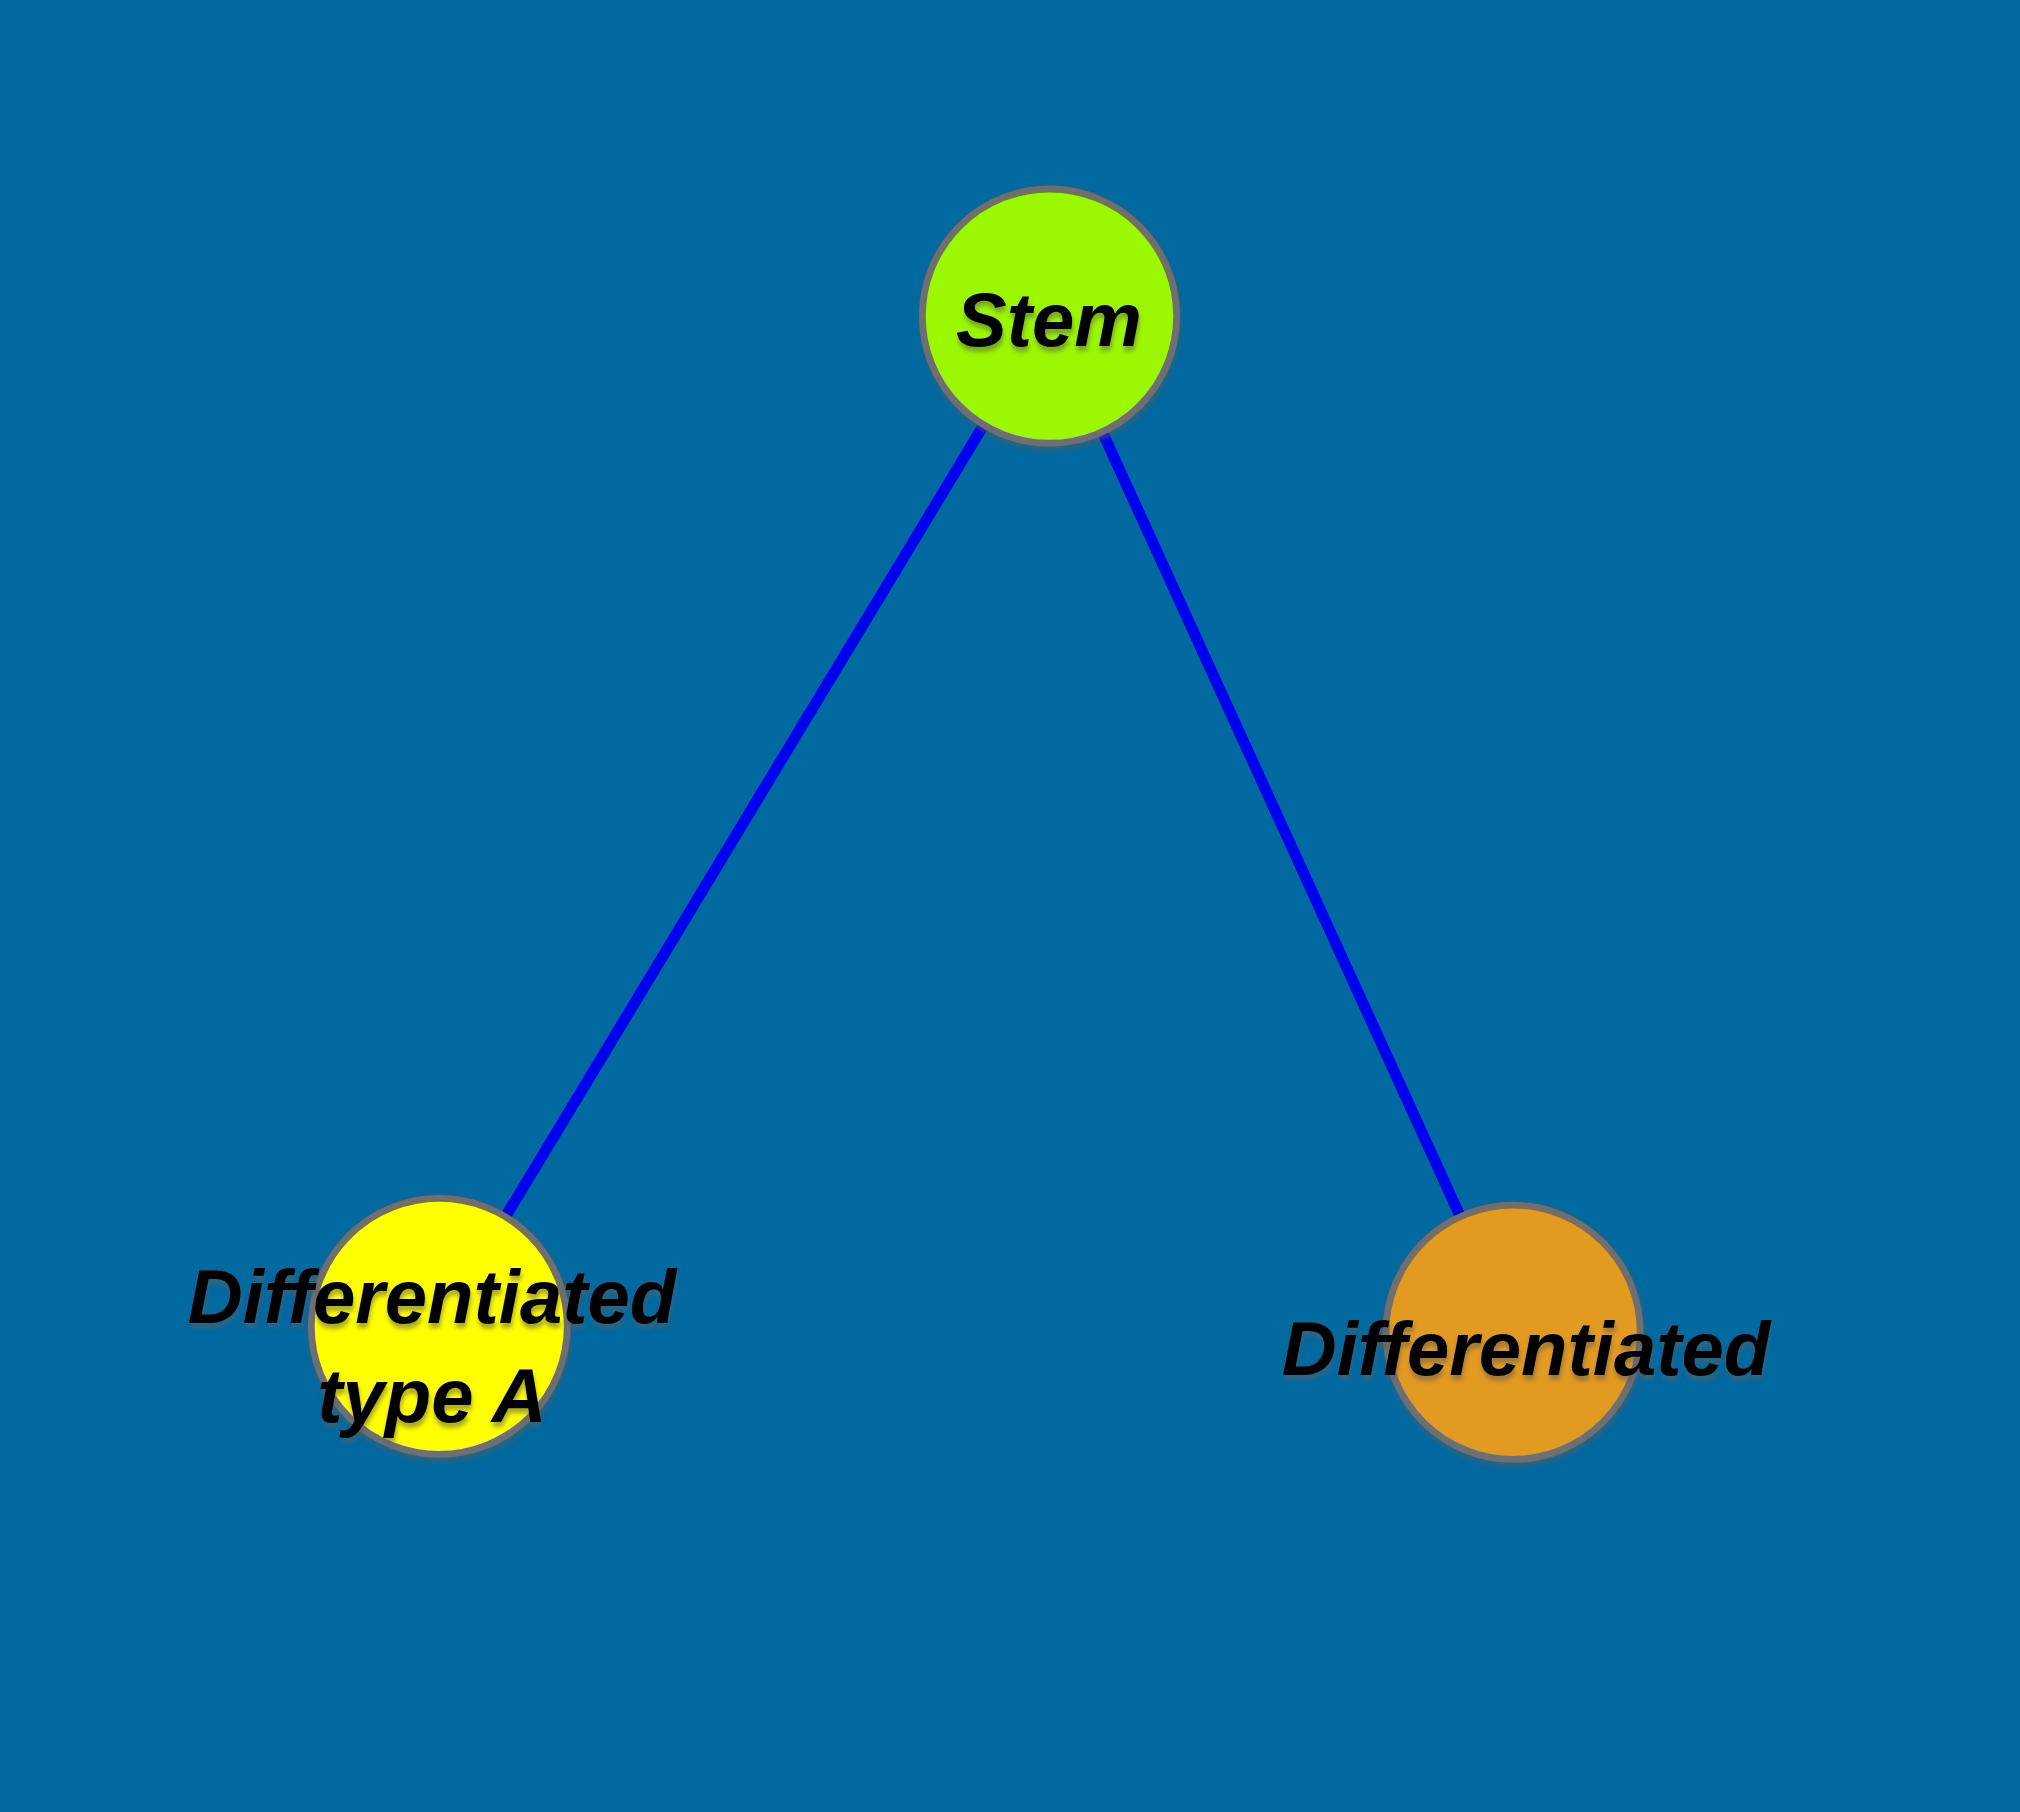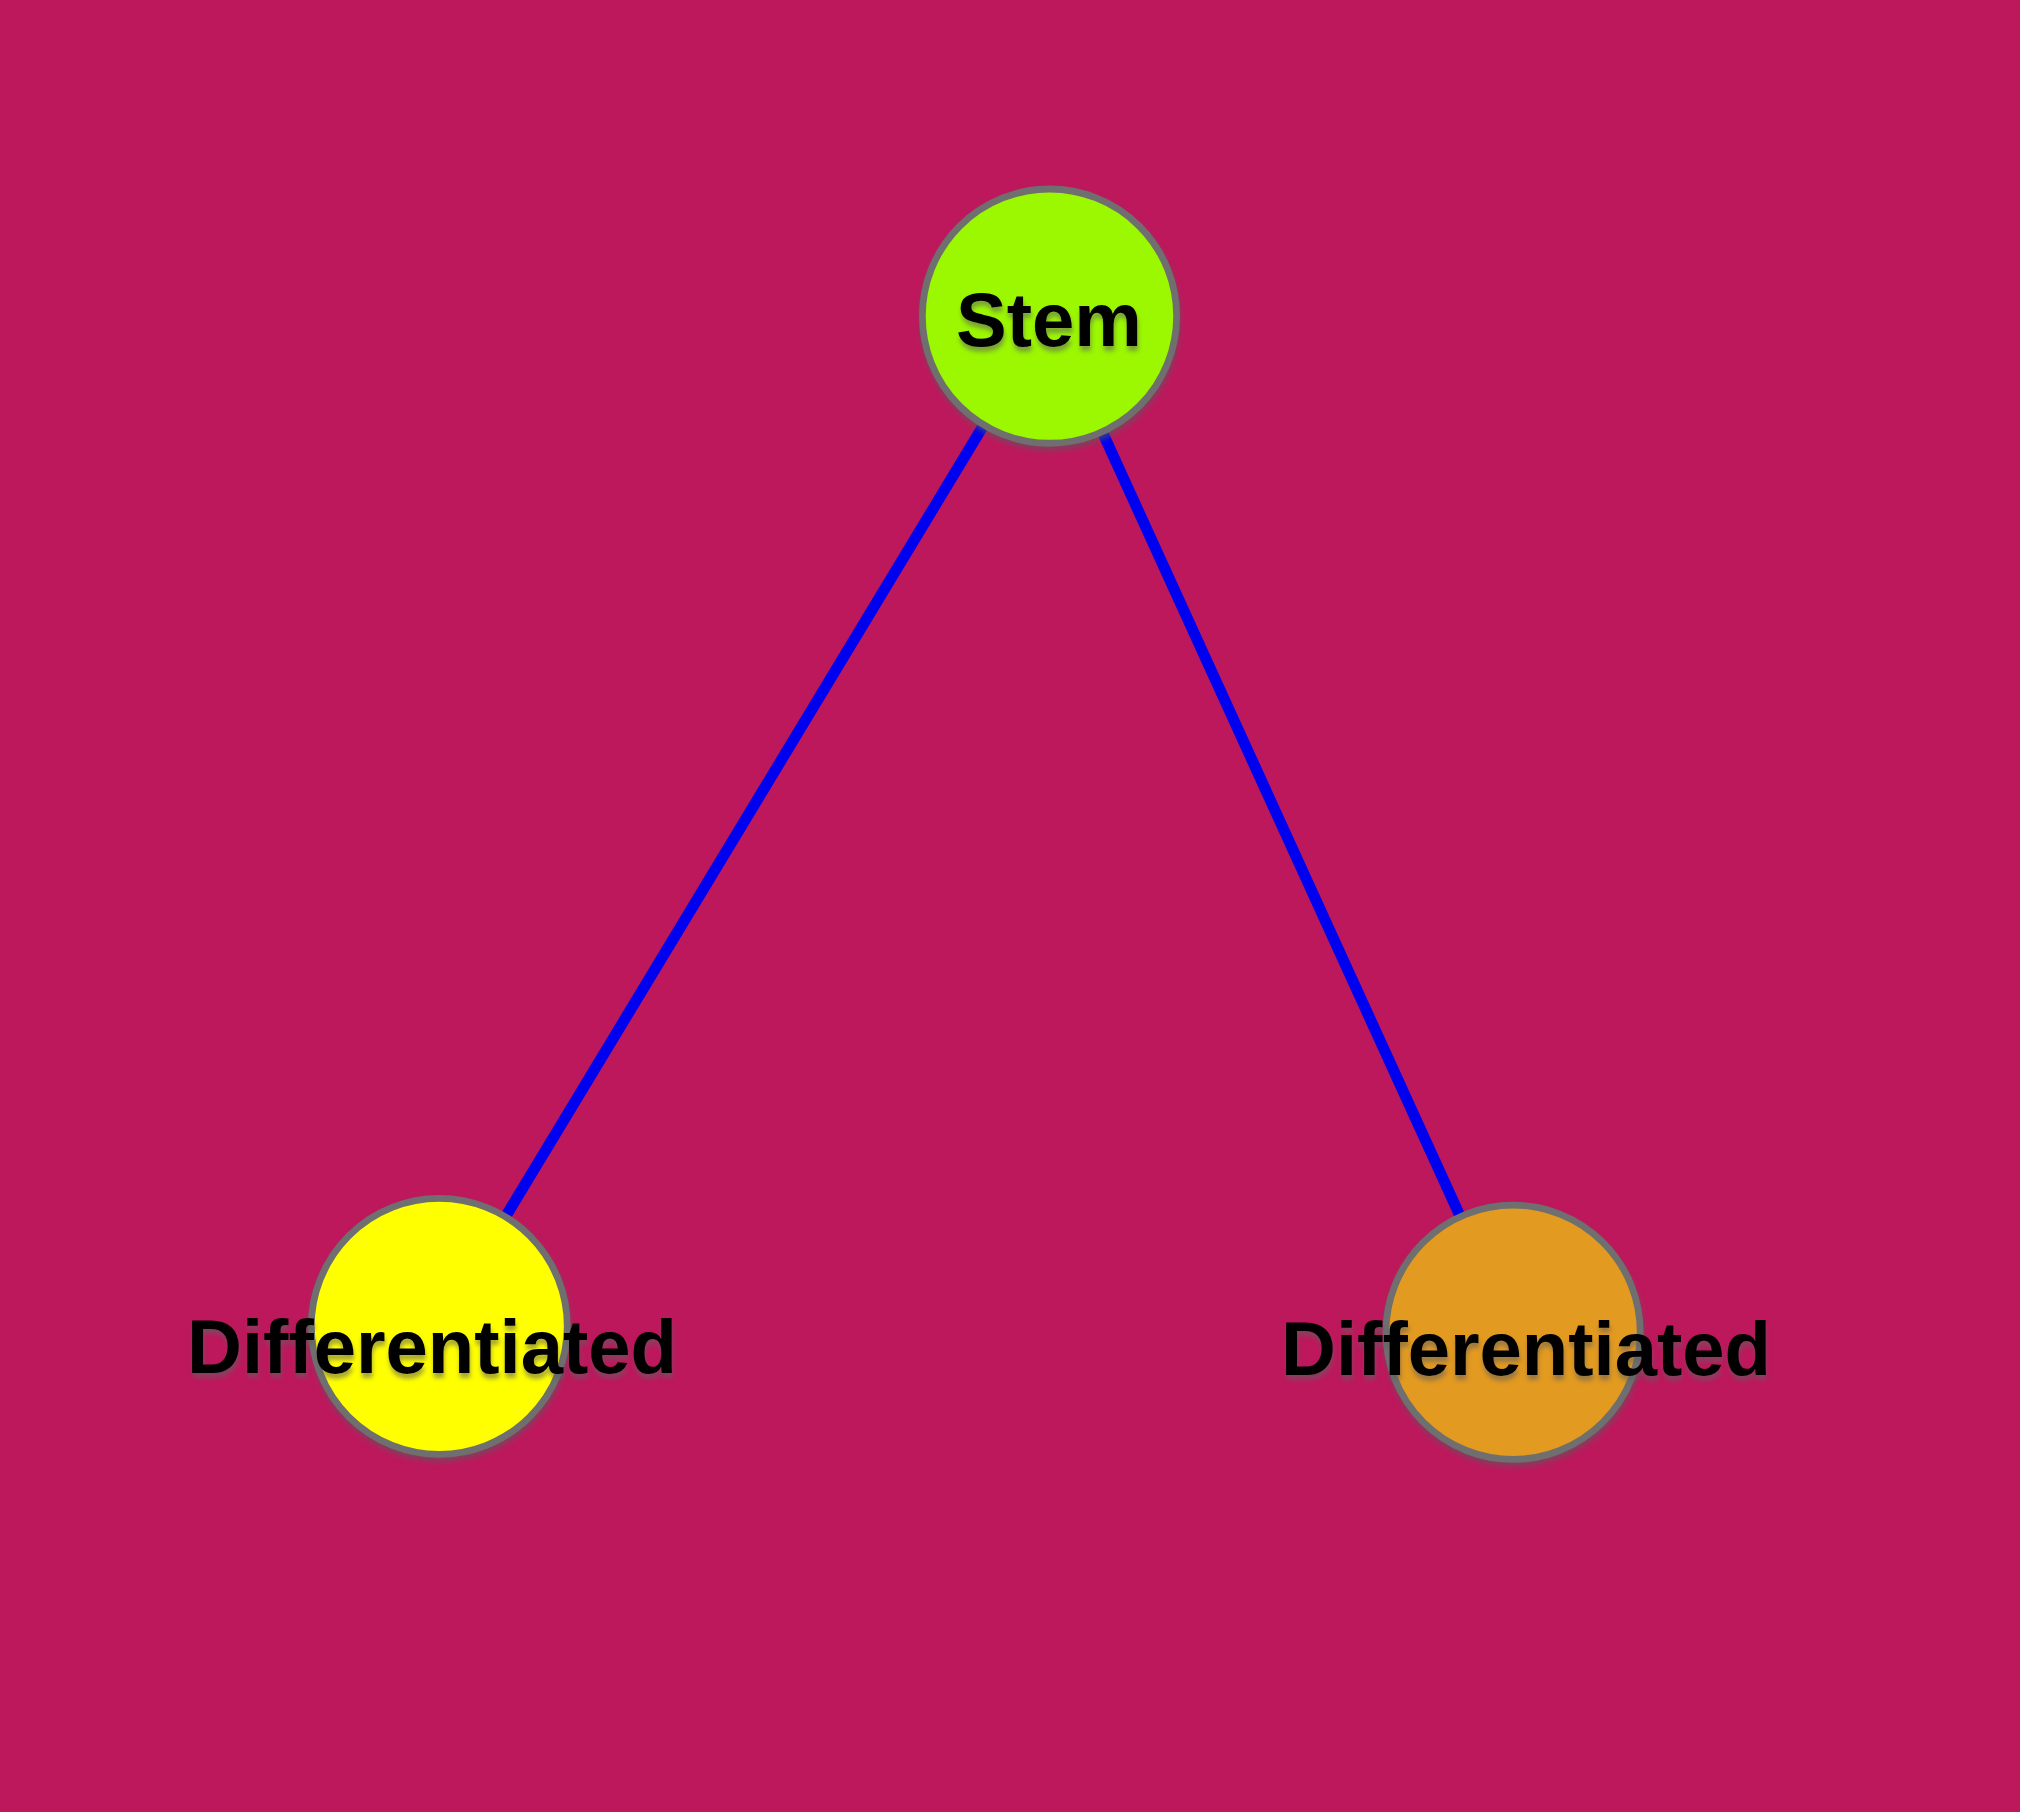--- a/index.html
+++ b/index.html
@@ -38,31 +38,32 @@
     color: #000000;
     text-align: center;
     white-space: nowrap;
     text-shadow: 0.8px 5.1px 4.2px rgba(95, 95, 95, 0.55);
     pointer-events: none;
   }
 </style>
 </head>
 <body>
 
-<div class="canvas" id="canvas" style="background-color: #be185d;">
+<div class="canvas" id="canvas" style="background-color: #0369a1; font-style: italic;">
   <svg id="graph-svg" width="2021" height="1812" viewBox="0 0 2384 2138">
       <line x1="1238" y1="373" x2="518" y2="1565" stroke="#0000f0" stroke-width="13" class="graph-edge"></line>
       <line x1="1238" y1="373" x2="1785" y2="1572" stroke="#0000f0" stroke-width="13" class="graph-edge"></line>
       <circle cx="1238" cy="373" r="150" fill="#9bf800" stroke="#6f6f6f" stroke-width="8" class="graph-node"></circle>
       <circle cx="518" cy="1565" r="151" fill="#ffff00" stroke="#6f6f6f" stroke-width="8" class="graph-node"></circle>
       <circle cx="1785" cy="1572" r="150" fill="#e39a20" stroke="#6f6f6f" stroke-width="8" class="graph-node"></circle>
     </svg>
 <div class="node-label" style="left: 1049px; top: 319px; color: rgb(0, 0, 0);">
       <div>Stem</div>
     </div>
     <div class="node-label" style="left: 432px; top: 1346px; color: rgb(0, 0, 0);">
       <div>Differentiated</div>
+      <div>type A</div>
     </div>
     <div class="node-label" style="left: 1526px; top: 1348px; color: rgb(0, 0, 0);">
       <div>Differentiated</div>
     </div>
   </div>
 
 
 </body></html>

